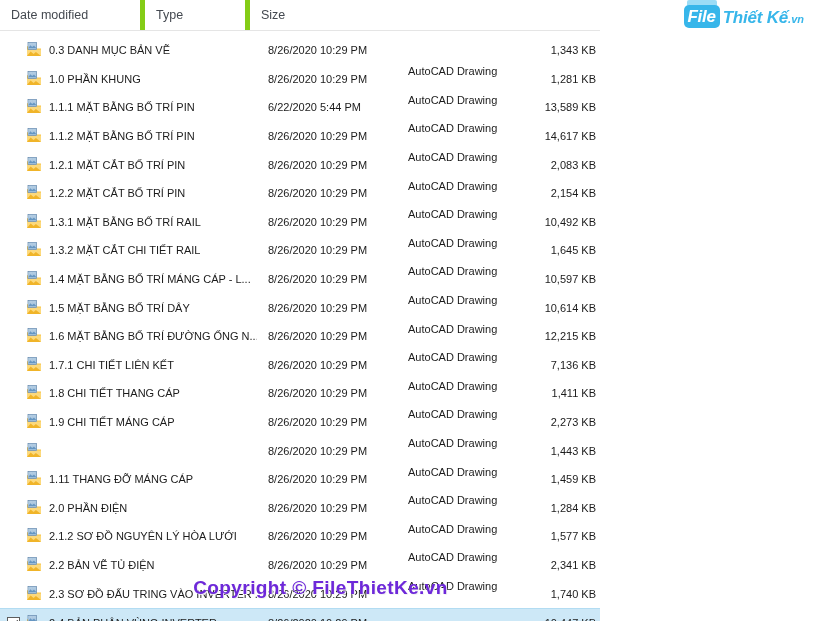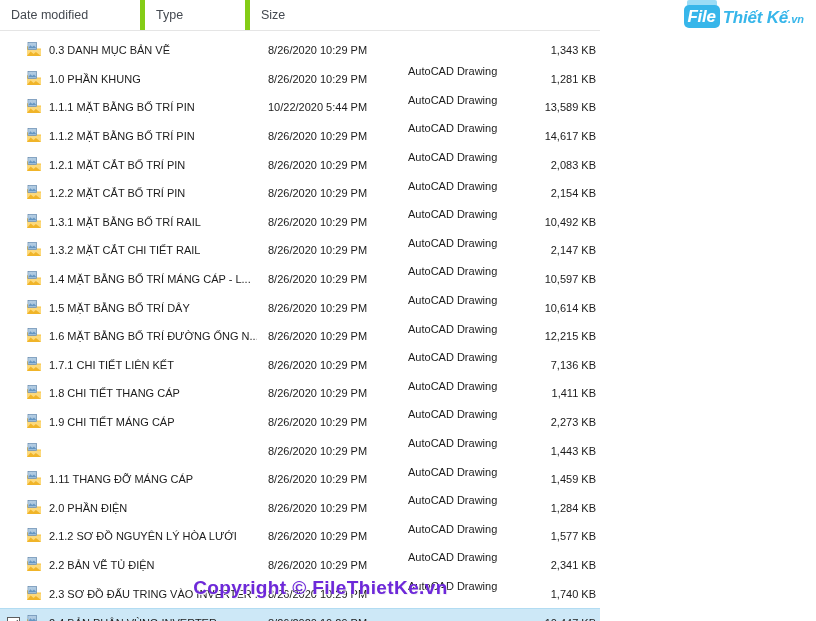--- a/index.html
+++ b/index.html
@@ -313,21 +313,21 @@
               <path d="M1 7.6 L15 7.6 L15 14 L1 14 Z" fill="#fcd97c"></path>
               <path d="M1 14 L4.6 9.4 L7.6 12.0 L9.9 9.9 L15 14 Z" fill="#f0b429"></path>
               <rect x="2.0" y="0.6" width="8.6" height="7.0" fill="#e9f3fb" stroke="#5a7fa6" stroke-width="0.7"></rect>
               <path d="M2.4 1.1 L10.2 1.1 M2.4 2.2 L10.2 2.2 M2.4 3.3 L10.2 3.3 M2.4 4.4 L10.2 4.4 M2.4 5.5 L10.2 5.5 M2.4 6.6 L10.2 6.6" stroke="#7fa7cc" stroke-width="0.55"></path>
               <path d="M3.4 1.0 L3.4 7.2 M5.0 1.0 L5.0 7.2 M6.6 1.0 L6.6 7.2 M8.2 1.0 L8.2 7.2 M9.6 1.0 L9.6 7.2" stroke="#9cc0de" stroke-width="0.45"></path>
               <path d="M2.2 6.2 L4.4 3.2 L6.2 5.0 L8.0 3.4 L10.4 6.2 Z" fill="#4f86b8" opacity="0.75"></path>
             </svg>
           </span>
           <span class="name-text">1.1.1 MẶT BẰNG BỐ TRÍ PIN</span>
         </div>
-        <div class="date-cell">10/22/2020 5:44 PM</div>
+        <div class="date-cell">6/22/2020 5:44 PM</div>
         <div class="type-cell">AutoCAD Drawing</div>
         <div class="size-cell">13,589 KB</div>
       </div>
       <div class="file-row">
         <div class="row-check"></div>
         <div class="name-cell">
           <span class="dwg-icon">
             <svg width="16" height="16" viewBox="0 0 16 16">
               <path d="M1 4.2 L1 14 L15 14 L15 6.4 L7.2 6.4 L6.0 4.2 Z" fill="#f7c54b"></path>
               <path d="M1 7.6 L15 7.6 L15 14 L1 14 Z" fill="#fcd97c"></path>
@@ -415,21 +415,21 @@
               <rect x="2.0" y="0.6" width="8.6" height="7.0" fill="#e9f3fb" stroke="#5a7fa6" stroke-width="0.7"></rect>
               <path d="M2.4 1.1 L10.2 1.1 M2.4 2.2 L10.2 2.2 M2.4 3.3 L10.2 3.3 M2.4 4.4 L10.2 4.4 M2.4 5.5 L10.2 5.5 M2.4 6.6 L10.2 6.6" stroke="#7fa7cc" stroke-width="0.55"></path>
               <path d="M3.4 1.0 L3.4 7.2 M5.0 1.0 L5.0 7.2 M6.6 1.0 L6.6 7.2 M8.2 1.0 L8.2 7.2 M9.6 1.0 L9.6 7.2" stroke="#9cc0de" stroke-width="0.45"></path>
               <path d="M2.2 6.2 L4.4 3.2 L6.2 5.0 L8.0 3.4 L10.4 6.2 Z" fill="#4f86b8" opacity="0.75"></path>
             </svg>
           </span>
           <span class="name-text">1.3.2 MẶT CẮT CHI TIẾT  RAIL</span>
         </div>
         <div class="date-cell">8/26/2020 10:29 PM</div>
         <div class="type-cell">AutoCAD Drawing</div>
-        <div class="size-cell">2,147 KB</div>
+        <div class="size-cell">1,645 KB</div>
       </div>
       <div class="file-row">
         <div class="row-check"></div>
         <div class="name-cell">
           <span class="dwg-icon">
             <svg width="16" height="16" viewBox="0 0 16 16">
               <path d="M1 4.2 L1 14 L15 14 L15 6.4 L7.2 6.4 L6.0 4.2 Z" fill="#f7c54b"></path>
               <path d="M1 7.6 L15 7.6 L15 14 L1 14 Z" fill="#fcd97c"></path>
               <path d="M1 14 L4.6 9.4 L7.6 12.0 L9.9 9.9 L15 14 Z" fill="#f0b429"></path>
               <rect x="2.0" y="0.6" width="8.6" height="7.0" fill="#e9f3fb" stroke="#5a7fa6" stroke-width="0.7"></rect>

